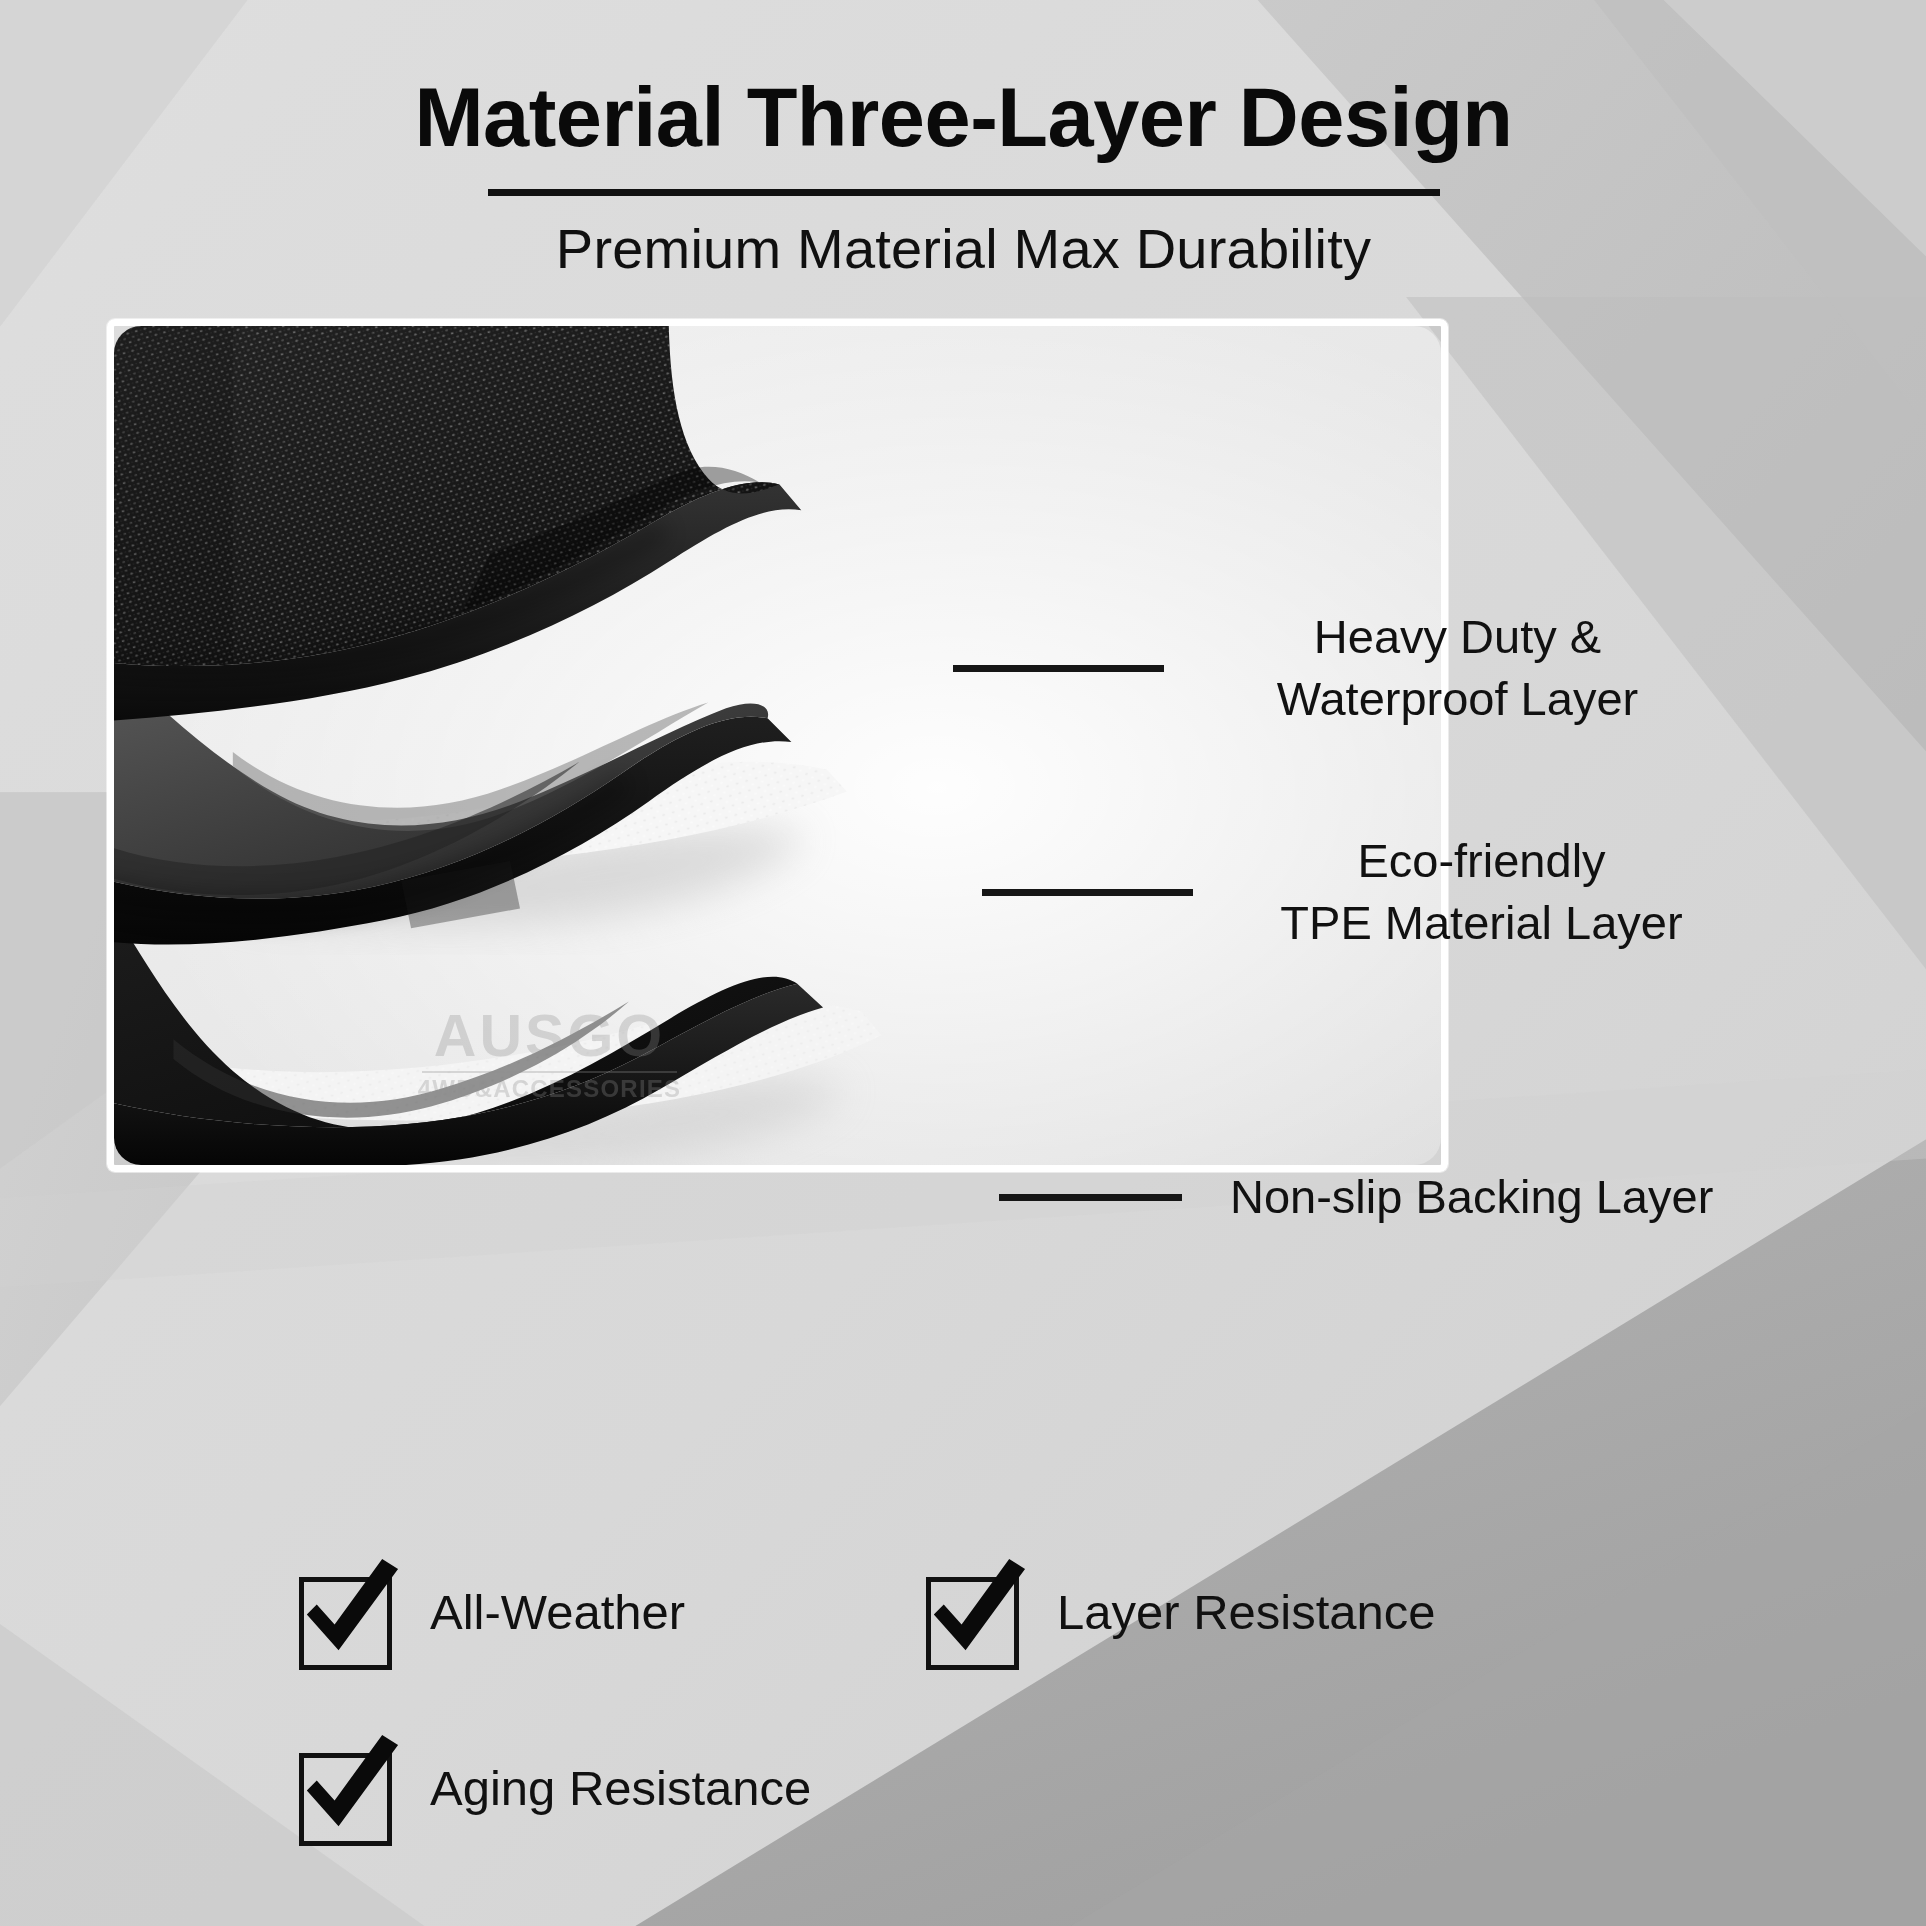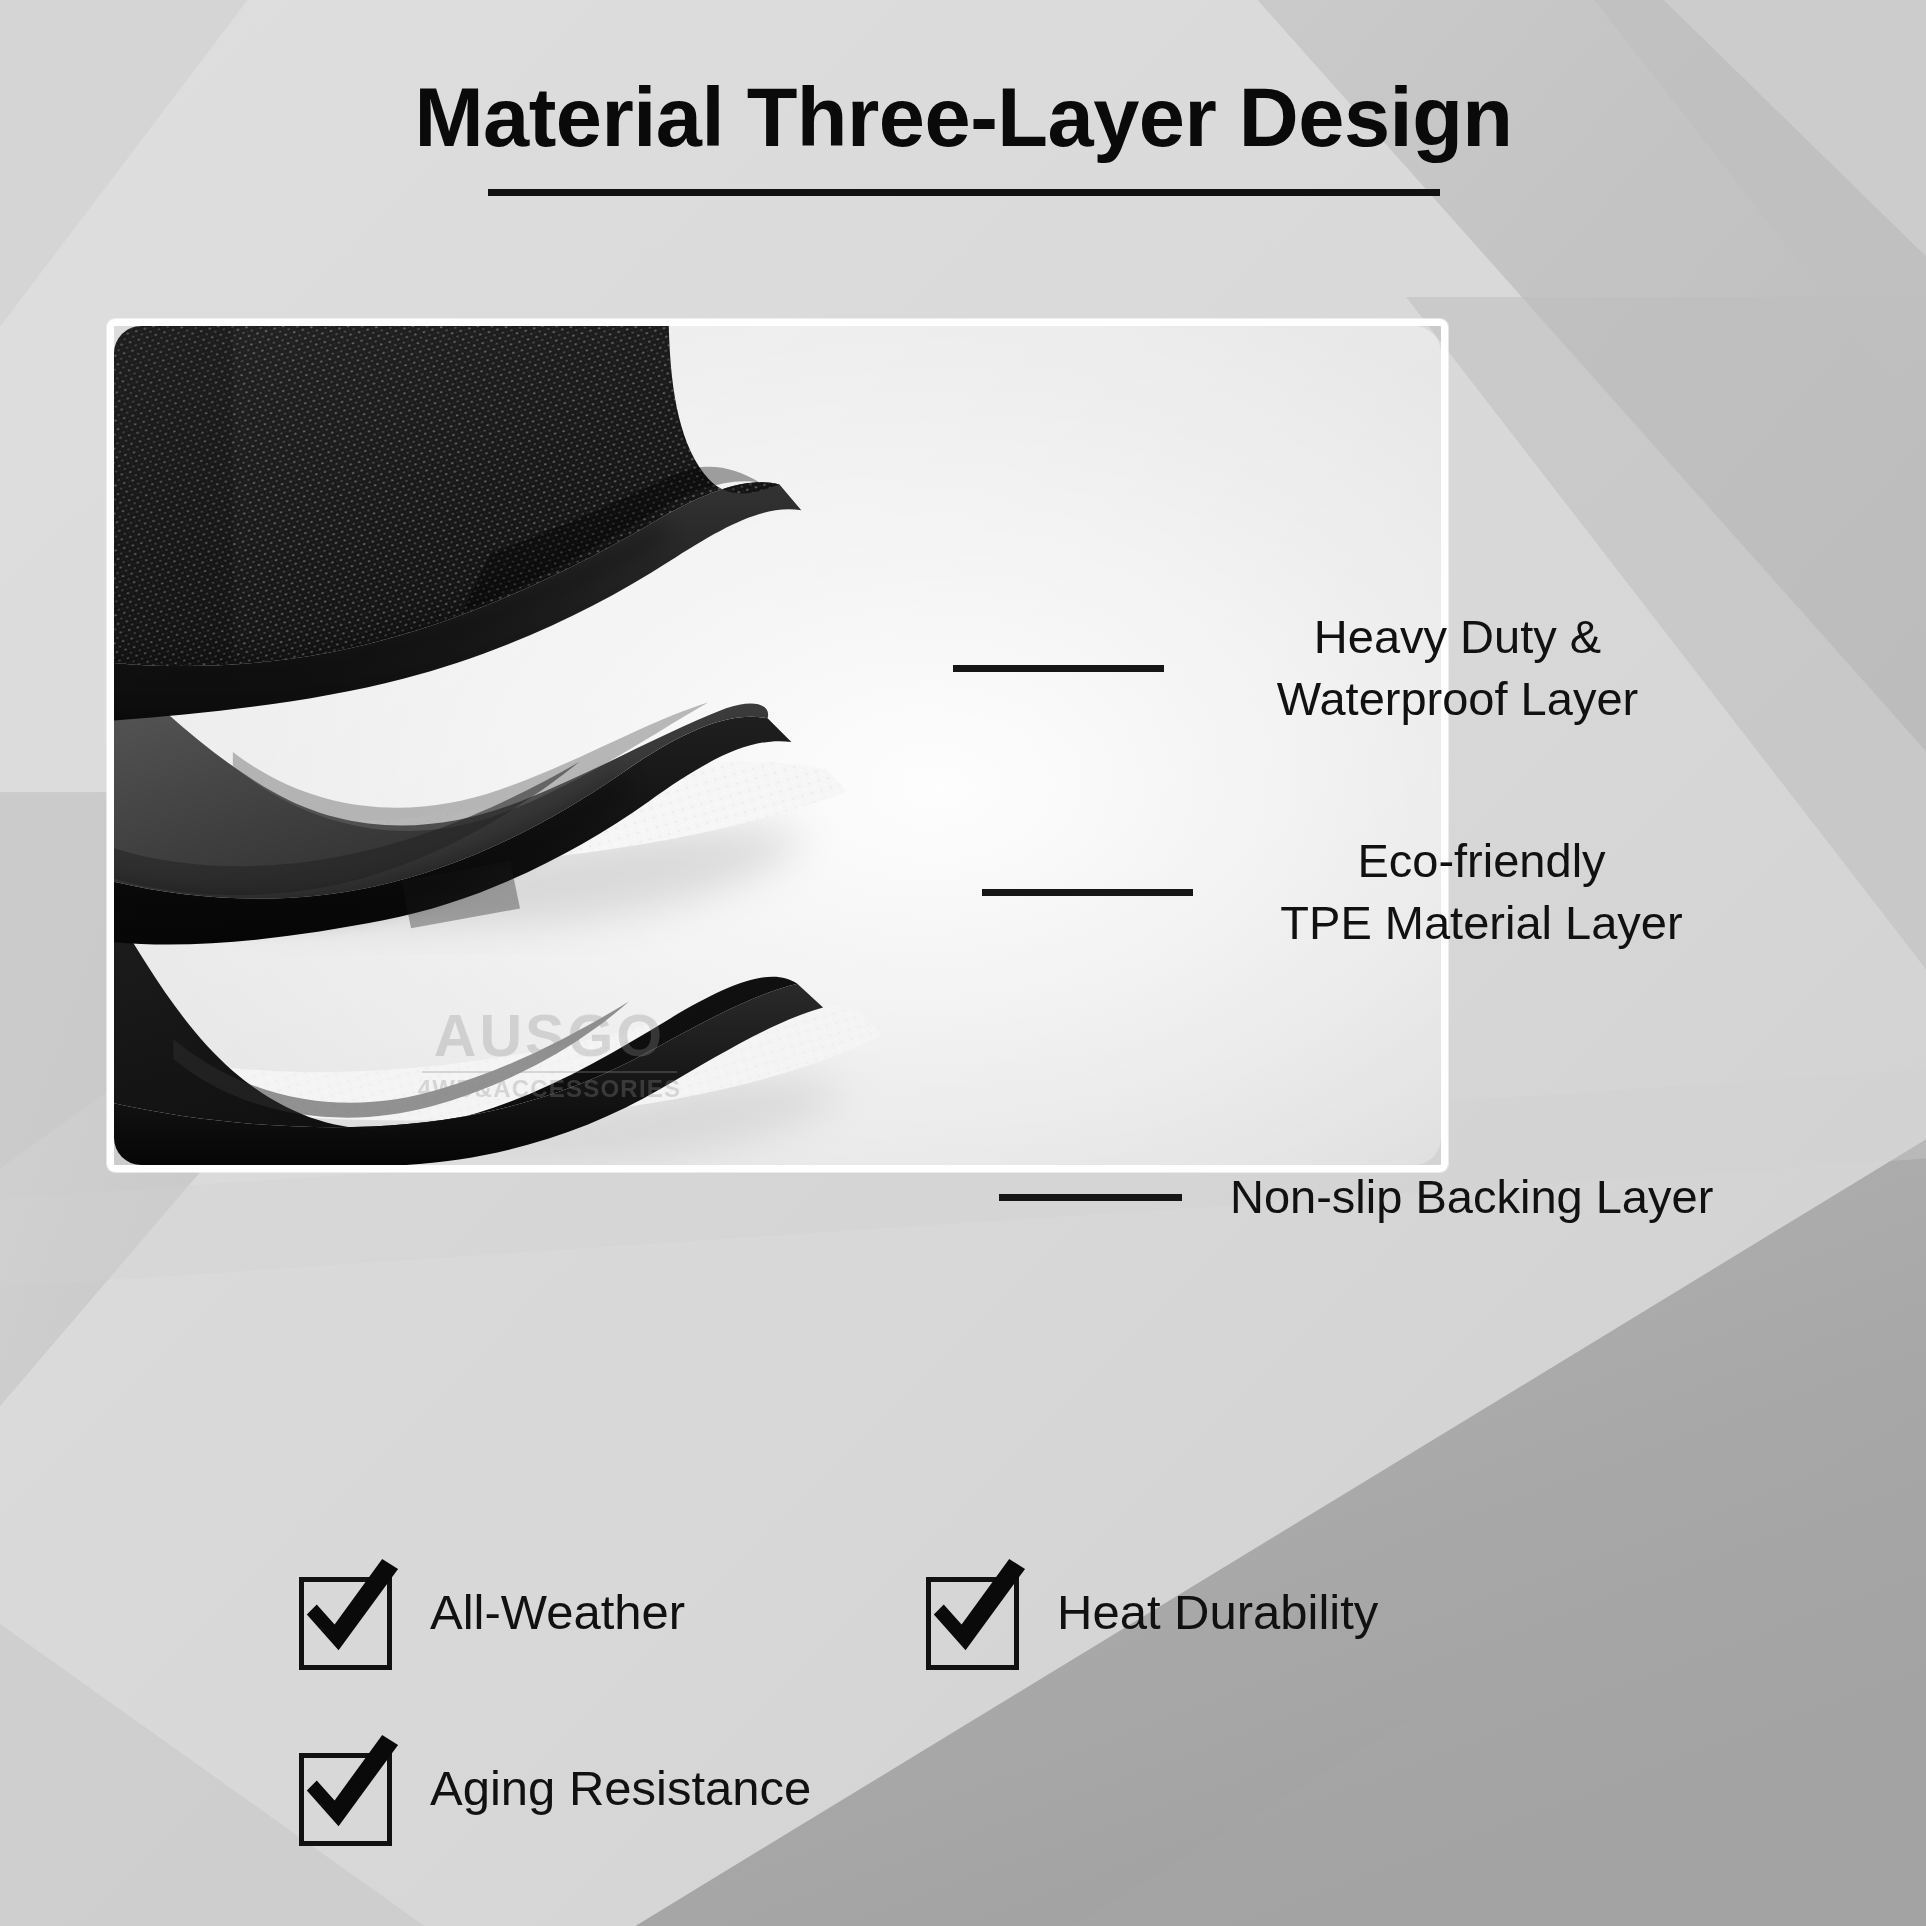--- a/index.html
+++ b/index.html
@@ -238,20 +238,21 @@
 
     <polygon points="0,1640 0,1946 430,1946" fill="#cbcbcb" opacity="0.75"></polygon>
 
     <polygon points="0,1210 1946,1080 1946,1170 0,1300" fill="#d0d0d0" opacity="0.35"></polygon>
   </svg>
 </div>
 
 <div class="header">
   <div class="title">Material Three-Layer Design</div>
   <div class="title-rule"></div>
+  <div class="subtitle">Premium Material Max Durability</div>
 </div>
 
 <div class="card">
   <div class="card-inner">
 
     <svg class="card-photo" viewBox="0 0 1341 848" width="1328" height="840" preserveAspectRatio="none">
       <defs>
 
         <linearGradient id="photoBg" x1="0" y1="0" x2="1" y2="1">
           <stop offset="0%" stop-color="#f2f2f2"></stop>
@@ -484,21 +485,21 @@
   </div>
 
 
   <div class="feature">
     <span class="check-wrap">
       <span class="check-box"></span>
       <svg class="check-mark" viewBox="0 0 118 118">
         <path d="M 20,60 L 30,50 L 48,70 L 96,4 L 112,14 L 52,96 Z" fill="#0a0a0a"></path>
       </svg>
     </span>
-    <span class="feature-label">Heat Durability</span>
+    <span class="feature-label">Layer Resistance</span>
   </div>
 
   <div class="feature">
     <span class="check-wrap">
       <span class="check-box"></span>
       <svg class="check-mark" viewBox="0 0 118 118">
         <path d="M 20,60 L 30,50 L 48,70 L 96,4 L 112,14 L 52,96 Z" fill="#0a0a0a"></path>
       </svg>
     </span>
     <span class="feature-label">Aging Resistance</span>

